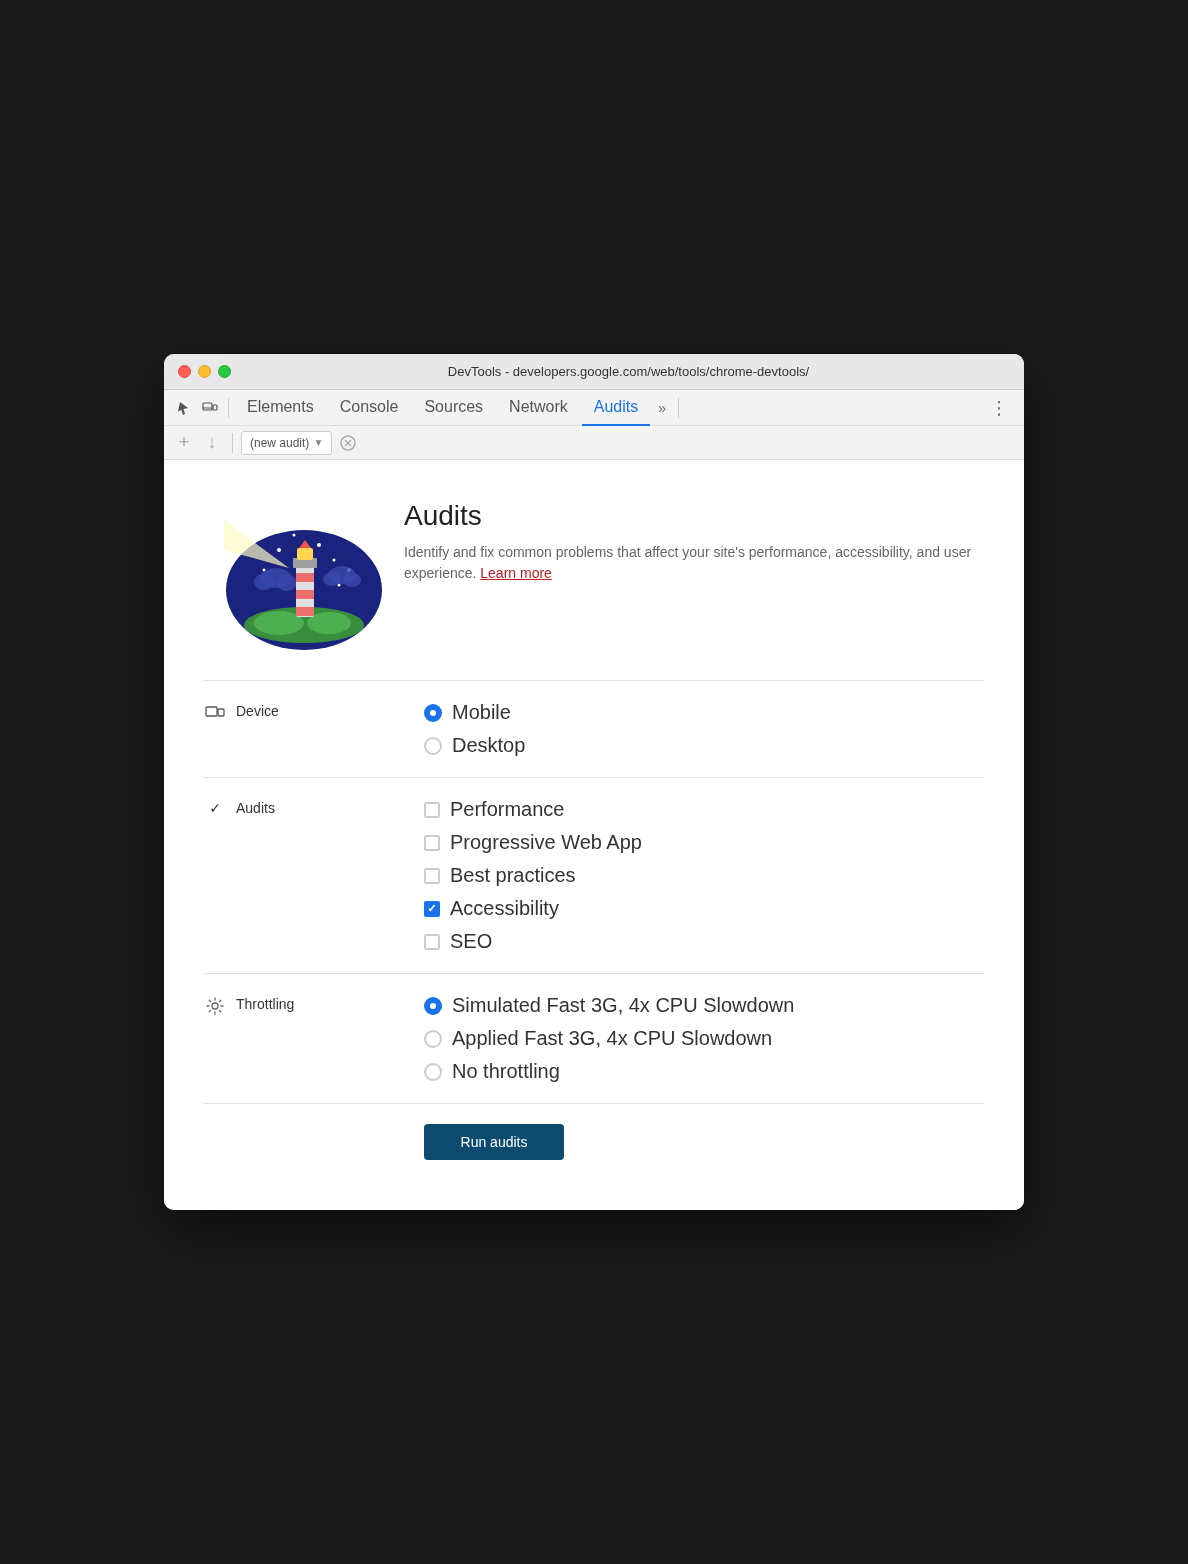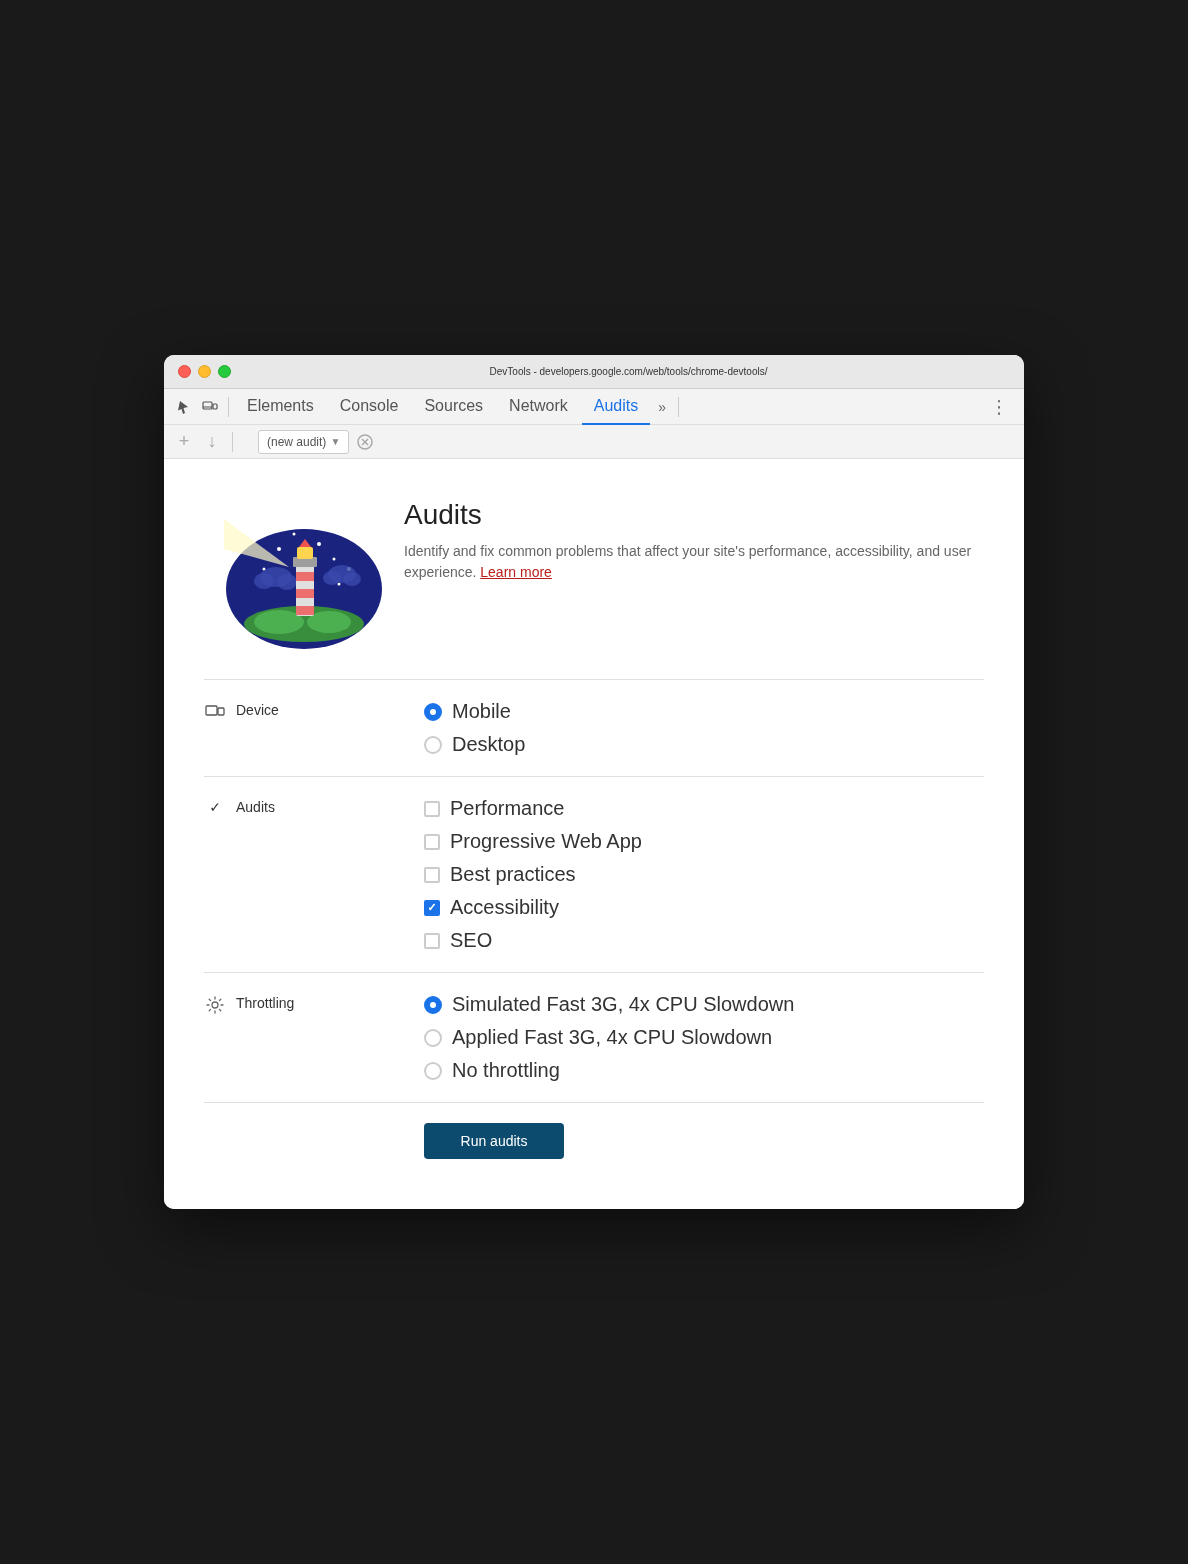--- a/index.html
+++ b/index.html
@@ -34,21 +34,21 @@
     }
     .traffic-light {
       width: 13px;
       height: 13px;
       border-radius: 50%;
     }
     .tl-red { background: #ff5f56; border: 1px solid #e0443e; }
     .tl-yellow { background: #ffbd2e; border: 1px solid #dea123; }
     .tl-green { background: #27c93f; border: 1px solid #1aab29; }
     .title-text {
-      font-size: 10px;
+      font-size: 13px;
       color: #333;
       flex: 1;
       text-align: center;
     }
     
     .devtools-tabs {
       background: #f3f3f3;
       display: flex;
       align-items: center;
       border-bottom: 1px solid #ddd;
@@ -128,21 +128,20 @@
       align-items: center;
       gap: 4px;
       padding: 2px 8px;
       background: white;
       border: 1px solid #ccc;
       border-radius: 3px;
       font-size: 12px;
       color: #555;
       cursor: pointer;
       height: 24px;
-      margin-left: 17px;
     }
     .audit-toolbar-cancel {
       width: 24px;
       height: 24px;
       display: flex;
       align-items: center;
       justify-content: center;
       color: #aaa;
       font-size: 14px;
     }

